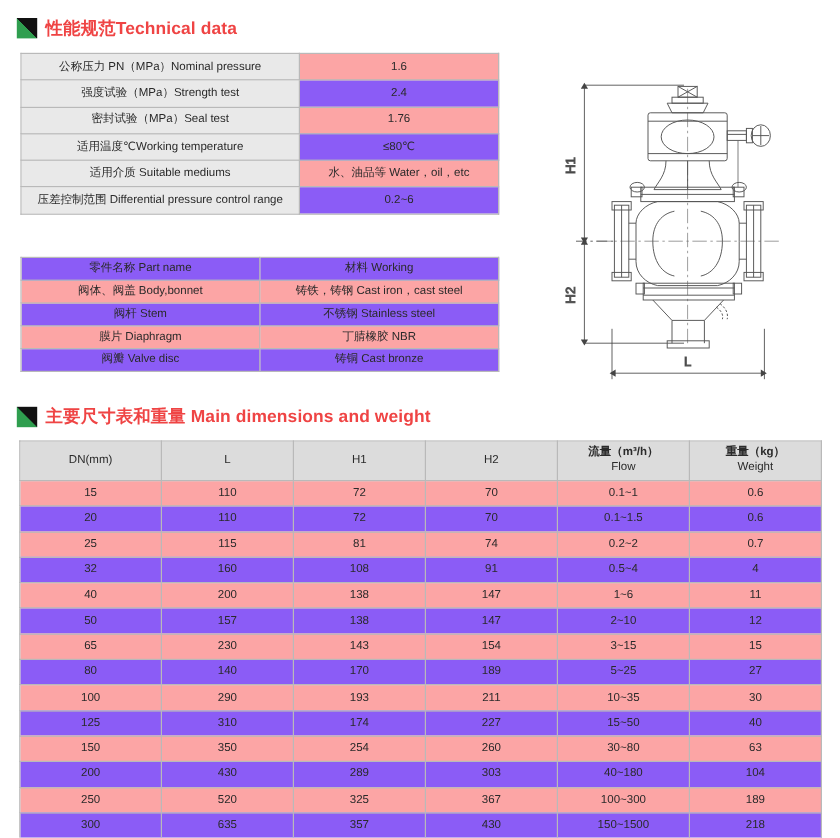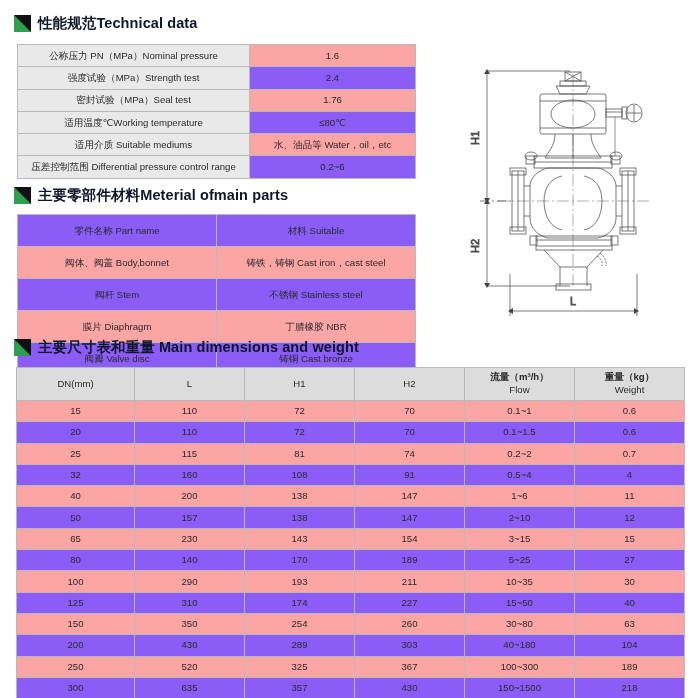--- a/index.html
+++ b/index.html
@@ -21,21 +21,21 @@
     padding-left: 14px;
   }
   .heading-marker {
     width: 17px; height: 17px;
     flex: 0 0 17px;
     background: linear-gradient(45deg, #2f9e4f 0%, #2f9e4f 49.5%, #111111 50.5%, #111111 100%);
   }
   .heading-text {
     font-size: 14.5px;
     font-weight: bold;
-    color: #0f172a;
+    color: #ef4444;
     letter-spacing: 0.1px;
     white-space: nowrap;
     text-align: right;
   }
 
   
   table {
     border-collapse: collapse;
     table-layout: fixed;
   }
@@ -61,21 +61,21 @@
   }
   #table-technical td { height: 22.3px; }
   #table-technical td.label { text-align: center; }
 
   
   #table-parts {
     position: absolute;
     left: 17px; top: 214px;
     width: 398px;
   }
-  #table-parts td { height: 32px; }
+  #table-parts td { height: 19px; }
 
   
   #table-dimensions {
     position: absolute;
     left: 16px; top: 367px;
     width: 668px;
   }
   #table-dimensions td { height: 21.3px; }
   #table-dimensions td.head {
     background: #dcdcdc;
@@ -138,34 +138,30 @@
         <td class="label fill-light">适用介质 Suitable mediums</td>
         <td class="fill-white">水、油品等 Water，oil，etc</td>
       </tr>
       <tr>
         <td class="label fill-light">压差控制范围 Differential pressure control range</td>
         <td class="fill-gray">0.2~6</td>
       </tr>
     </tbody>
   </table>
 
-  <div class="heading" id="heading-parts">
-    <span class="heading-marker"></span>
-    <span class="heading-text">主要零部件材料Meterial ofmain parts</span>
-  </div>
 
   <table id="table-parts">
     <colgroup>
         <col style="width:199px">
         <col style="width:199px">
       </colgroup>
     <tbody>
       <tr>
         <td class="fill-gray">零件名称 Part name</td>
-        <td class="fill-gray">材料 Suitable</td>
+        <td class="fill-gray">材料 Working</td>
       </tr>
       <tr>
         <td class="fill-white">阀体、阀盖 Body,bonnet</td>
         <td class="fill-white">铸铁，铸钢 Cast iron，cast steel</td>
       </tr>
       <tr>
         <td class="fill-gray">阀杆 Stem</td>
         <td class="fill-gray">不锈钢 Stainless steel</td>
       </tr>
       <tr>

